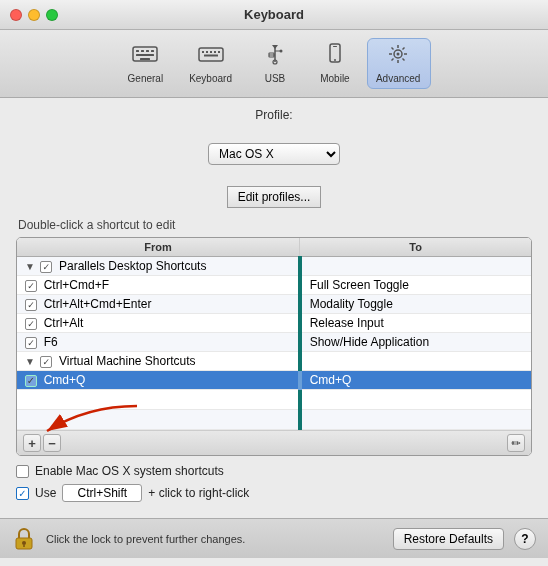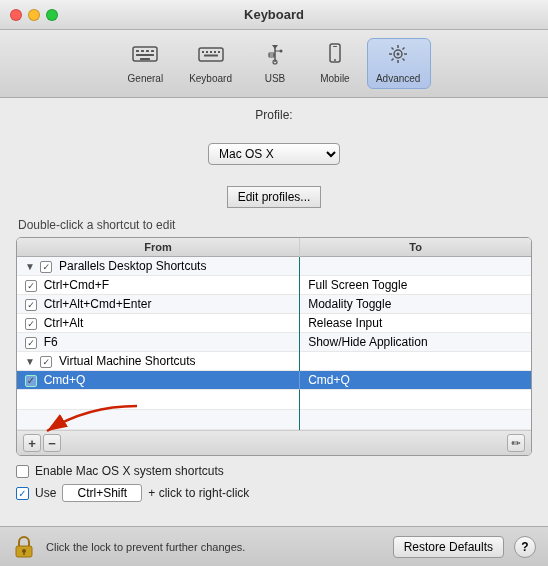--- a/index.html
+++ b/index.html
@@ -168,21 +168,21 @@
     .shortcut-table tbody tr:not(.selected):nth-child(even) {
       background: #fff;
     }
     .shortcut-table td {
       padding: 2px 8px;
       font-size: 12px;
       vertical-align: middle;
     }
     .col-from {
       width: 55%;
-      border-right: 1px solid #0f766e;
+      border-right: 4px solid #0f766e;
     }
     .col-to {
       width: 45%;
     }
     .cb-box {
       width: 12px;
       height: 12px;
       border: 1px solid #888;
       background: #fff;
       border-radius: 2px;
@@ -288,21 +288,21 @@
       border-radius: 3px;
       padding: 1px 8px;
       font-size: 12px;
       min-width: 80px;
       text-align: center;
     }
 
     
     .footer {
       position: absolute;
-      bottom: 0;
+      bottom: 8px;
       left: 0;
       width: 100%;
       height: 40px;
       background: linear-gradient(to bottom, #d8d8d8, #c8c8c8);
       border-top: 1px solid #aaa;
       display: flex;
       align-items: center;
       padding: 0 12px;
       gap: 10px;
     }

